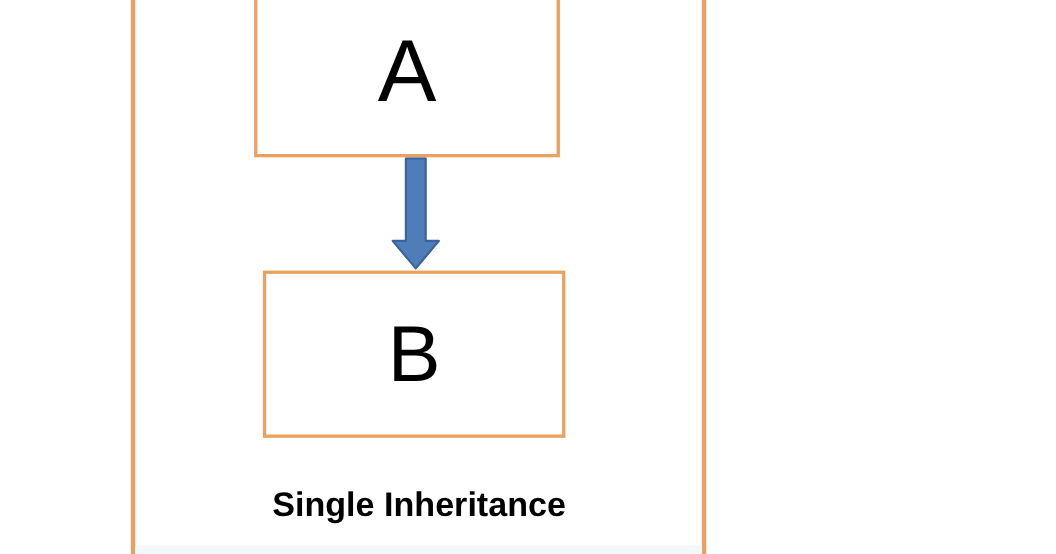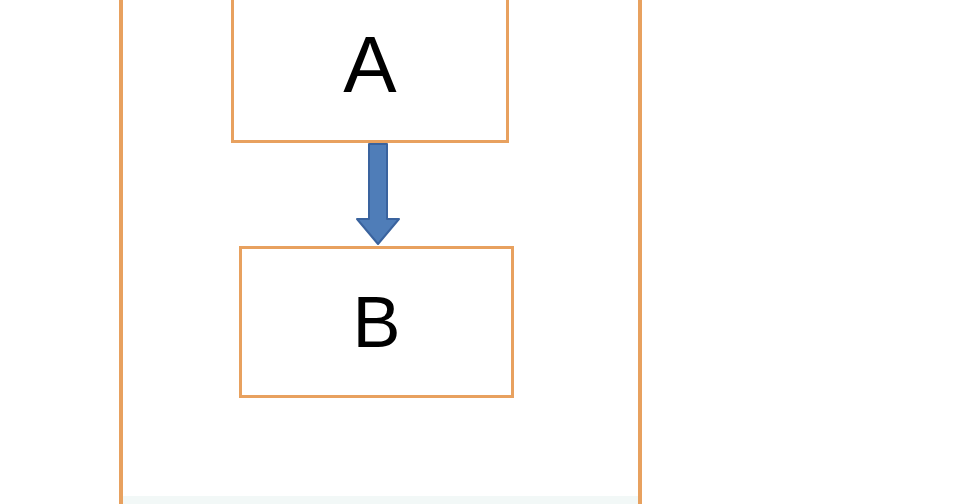--- a/index.html
+++ b/index.html
@@ -97,16 +97,17 @@
   <div class="arrow-wrap">
     <svg width="46" height="103" viewBox="0 0 46 103">
       <polygon class="arrow-shape" points="14,1 32,1 32,76 44,76 23,101 2,76 14,76" fill="#4F7DB8" stroke="#3A639E" stroke-width="2" stroke-linejoin="round"></polygon>
     </svg>
   </div>
 
   <div class="node node-b">
     <span class="node-label">B</span>
   </div>
 
+  <div class="caption">Single Inheritance</div>
 
   <div class="bottom-band"></div>
 
 </div>
 
 </body></html>

